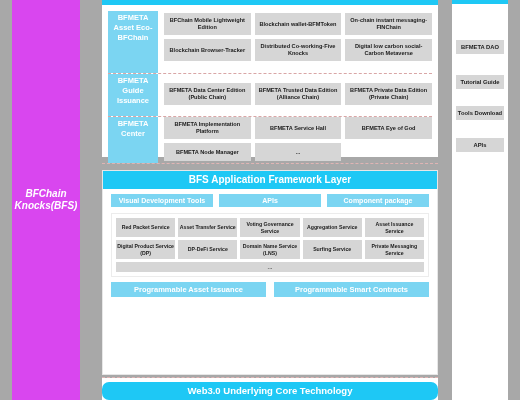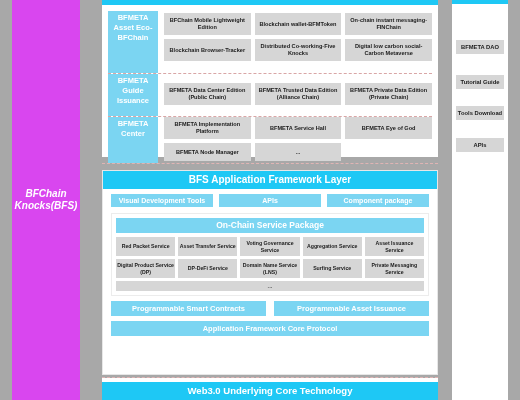--- a/index.html
+++ b/index.html
@@ -92,21 +92,21 @@
     text-align:center;line-height:15px;height:15px;
   }
   .core{
     margin:5px 8px 0 8px;background:#7bd5f2;color:#fff;font-weight:bold;font-size:7.5px;
     text-align:center;line-height:15px;height:15px;
   }
 
   .web3{
     position:absolute;left:6px;top:382px;width:336px;height:18px;
     background:#1ec8f5;color:#fff;font-weight:bold;font-size:9.5px;
-    text-align:center;line-height:18px;
+    text-align:center;line-height:18px;border-radius:7px;
   }
   .web3-wrap{position:absolute;left:6px;top:378px;width:336px;height:22px;background:#ffffff;}
 
   
   .right-rail{
     position:absolute;left:452px;top:0;width:56px;height:400px;background:#ffffff;
   }
   .right-top{position:absolute;left:0;top:0;width:56px;height:4px;background:#1ec8f5;}
   .rbtn{
     position:absolute;left:4px;width:48px;height:14px;background:#d6d6d6;
@@ -193,42 +193,40 @@
     <div class="card-bfs">
       <div class="banner">BFS Application Framework Layer</div>
 
       <div class="toolrow">
         <div class="tool">Visual Development Tools</div>
         <div class="tool">APIs</div>
         <div class="tool">Component package</div>
       </div>
 
       <div class="svc-box">
-        <div class="banner sub" style="margin:0 0 4px 0;">On-Chain Service Package</div>
         <div class="grid5">
           <div class="schip">Red Packet Service</div>
           <div class="schip">Asset Transfer Service</div>
           <div class="schip">Voting Governance Service</div>
           <div class="schip">Aggregation Service</div>
           <div class="schip">Asset Issuance Service</div>
           <div class="schip">Digital Product Service (DP)</div>
           <div class="schip">DP-DeFi Service</div>
           <div class="schip">Domain Name Service (LNS)</div>
           <div class="schip">Surfing Service</div>
           <div class="schip">Private Messaging Service</div>
         </div>
         <div class="ellipsis-bar">...</div>
       </div>
 
       <div class="prog-row">
+        <div class="prog">Programmable Asset Issuance</div>
         <div class="prog">Programmable Smart Contracts</div>
-        <div class="prog">Programmable Asset Issuance</div>
-      </div>
-
-      <div class="core">Application Framework Core Protocol</div>
+      </div>
+
     </div>
 
     <div class="sep-dashed" style="top:377px;"></div>
 
     <div class="web3-wrap">
       <div class="web3" style="position:absolute;left:0;top:4px;width:336px;">Web3.0 Underlying Core Technology</div>
     </div>
   </div>
 
   <div class="right-rail">

